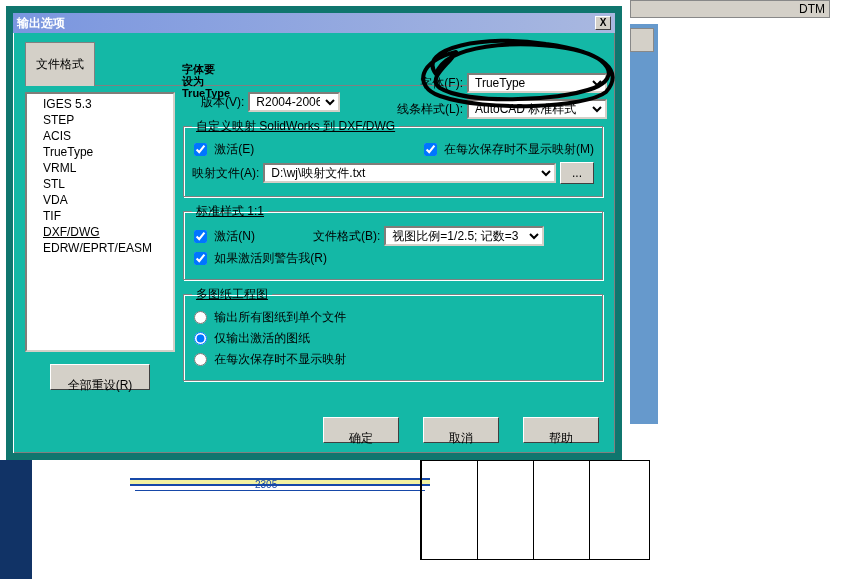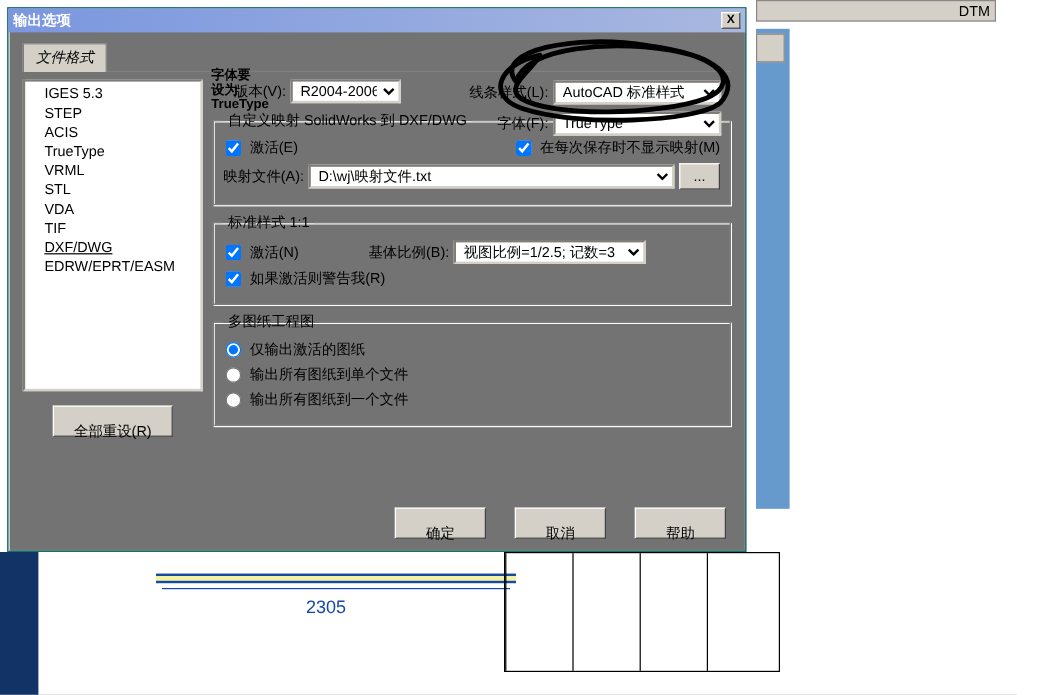--- a/index.html
+++ b/index.html
@@ -6,44 +6,44 @@
 body { margin: 0; background: #fff; width: 866px; height: 579px; position: relative; overflow: hidden; }
 
 
 .bg-stuff { position: absolute; z-index: 0; }
 .bg-toolbar { left: 630px; top: 0; width: 200px; height: 18px; background: #d4d0c8; border: 1px solid #888; }
 .bg-right-strip { left: 630px; top: 24px; width: 28px; height: 400px; background: #6699cc; }
 .bg-right-btn { left: 630px; top: 28px; width: 24px; height: 24px; background: #d4d0c8; border: 1px solid #888; }
 .bg-leftcol { position: absolute; left: 0; top: 460px; width: 32px; height: 120px; background: #113366; }
 .bg-track { position: absolute; left: 130px; top: 478px; width: 300px; height: 8px; background: #f2f2a0; border-top: 2px solid #1648a8; border-bottom: 2px solid #1648a8; }
 .bg-dim { position: absolute; left: 135px; top: 490px; width: 290px; border-top: 1px solid #1648a8; }
-.bg-dim-text { position: absolute; left: 255px; top: 498px; color: #1648a8; font-size: 15px; }
+.bg-dim-text { position: absolute; left: 255px; top: 479px; color: #1648a8; font-size: 10px; }
 .bg-grid-right { position: absolute; left: 420px; top: 460px; width: 230px; height: 100px; border: 1px solid #000; }
 .bg-grid-right div { border-left: 1px solid #000; height: 100%; width: 56px; float: left; }
 
 
 .dialog {
   position: absolute; left: 6px; top: 6px; width: 616px; height: 454px;
-  background: #737373; border: 1px solid #0f766e; z-index: 10;
+  background: #14b8a6; border: 7px solid #0f766e; z-index: 10;
   box-shadow: 1px 1px 0 #fff inset, -1px -1px 0 #808080 inset;
 }
 .titlebar {
   height: 20px; background: linear-gradient(to right, #7a96df, #a9b8e0);
   color: #fff; padding: 2px 4px; display: flex; justify-content: space-between;
   align-items: center; font-weight: bold;
 }
 .titlebar .close {
   width: 16px; height: 14px; background: #d4d0c8; border: 1px solid #fff;
   border-right-color: #404040; border-bottom-color: #404040;
   color: #000; text-align: center; line-height: 11px; font-size: 10px;
   cursor: pointer;
 }
 .body { padding: 8px 12px 6px 12px; position: relative; height: calc(100% - 20px); }
 
-.tab { display: inline-block; padding: 3px 10px; border: 1px solid #808080; border-bottom: none; background: #d4d0c8; position: relative; top: 1px; z-index: 2; font-style: italic; }
+.tab { display: inline-block; padding: 13px 10px; border: 1px solid #808080; border-bottom: none; background: #d4d0c8; position: relative; top: 1px; z-index: 2; }
 .tabline { border-top: 1px solid #808080; box-shadow: 0 -1px 0 #fff inset; }
 
 .columns { display: flex; gap: 8px; margin-top: 6px; }
 .leftcol { width: 150px; }
 .rightcol { flex: 1; }
 
 .listbox {
   background: #fff; border: 2px inset #d4d0c8; height: 260px;
   padding: 2px; overflow: hidden;
 }
@@ -66,21 +66,21 @@
 select, input[type=text] {
   background: #fff; border: 2px inset #d4d0c8; height: 20px;
   padding: 0 2px; font-size: 12px;
 }
 input[type=checkbox], input[type=radio] { margin: 0 4px 0 2px; vertical-align: middle; }
 
 fieldset {
   border: 1px solid #808080; box-shadow: 1px 1px 0 #fff inset, 1px 1px 0 #fff;
   margin: 6px 0 4px 0; padding: 6px 8px 8px 8px;
 }
-legend { padding: 0 4px; }
+legend { padding: 0 4px; text-decoration: underline; }
 
 .version-row { margin-bottom: 6px; margin-left: 18px; }
 .font-line-block { position: absolute; left: 378px; top: 40px; width: 230px; }
 .font-line-block .row { margin-bottom: 6px; }
 
 .bottom-bar {
   position: absolute; right: 16px; bottom: 10px; display: flex; gap: 24px;
 }
 .bottom-bar button { width: 76px; }
 
@@ -170,71 +170,71 @@
         </fieldset>
 
         <fieldset>
           <legend>标准样式 1:1</legend>
           <div class="row">
             <label>
               <input type="checkbox" checked="" style="">
               <span>激活(N)</span>
             </label>
             <span style="width:50px"></span>
-            <label>基体比例(B):</label>
+            <label>文件格式(B):</label>
             <select style="width:160px">
               <option>视图比例=1/2.5; 记数=3</option>
             </select>
           </div>
           <div class="row">
             <label>
               <input type="checkbox" checked="" style="">
               <span>如果激活则警告我(R)</span>
             </label>
           </div>
         </fieldset>
 
         <fieldset>
           <legend>多图纸工程图</legend>
           <div class="row">
             <label>
+              <input type="radio" name="ms" style="">
+              <span>输出所有图纸到单个文件</span>
+            </label>
+          </div>
+          <div class="row">
+            <label>
               <input type="radio" name="ms" checked="" style="">
               <span>仅输出激活的图纸</span>
             </label>
           </div>
           <div class="row">
             <label>
               <input type="radio" name="ms" style="">
-              <span>输出所有图纸到单个文件</span>
-            </label>
-          </div>
-          <div class="row">
-            <label>
-              <input type="radio" name="ms" style="">
-              <span>输出所有图纸到一个文件</span>
+              <span>在每次保存时不显示映射</span>
             </label>
           </div>
         </fieldset>
       </div>
     </div>
 
     
     <div class="font-line-block">
+      <div class="row">
+        <label style="width:72px;text-align:right">字体(F):</label>
+        <select style="width:140px">
+          <option>TrueType</option>
+        </select>
+      </div>
       <div class="row">
         <label style="width:72px;text-align:right">线条样式(L):</label>
         <select style="width:140px">
           <option>AutoCAD 标准样式</option>
         </select>
       </div>
-      <div class="row">
-        <label style="width:72px;text-align:right">字体(F):</label>
-        <select style="width:140px">
-          <option>TrueType</option>
-        </select>
-      </div>
     </div>
 
     <div class="bottom-bar">
       <button>确定</button>
       <button>取消</button>
       <button>帮助</button>
     </div>
   </div>
 
   <svg class="scribble" viewBox="0 0 222 72">

